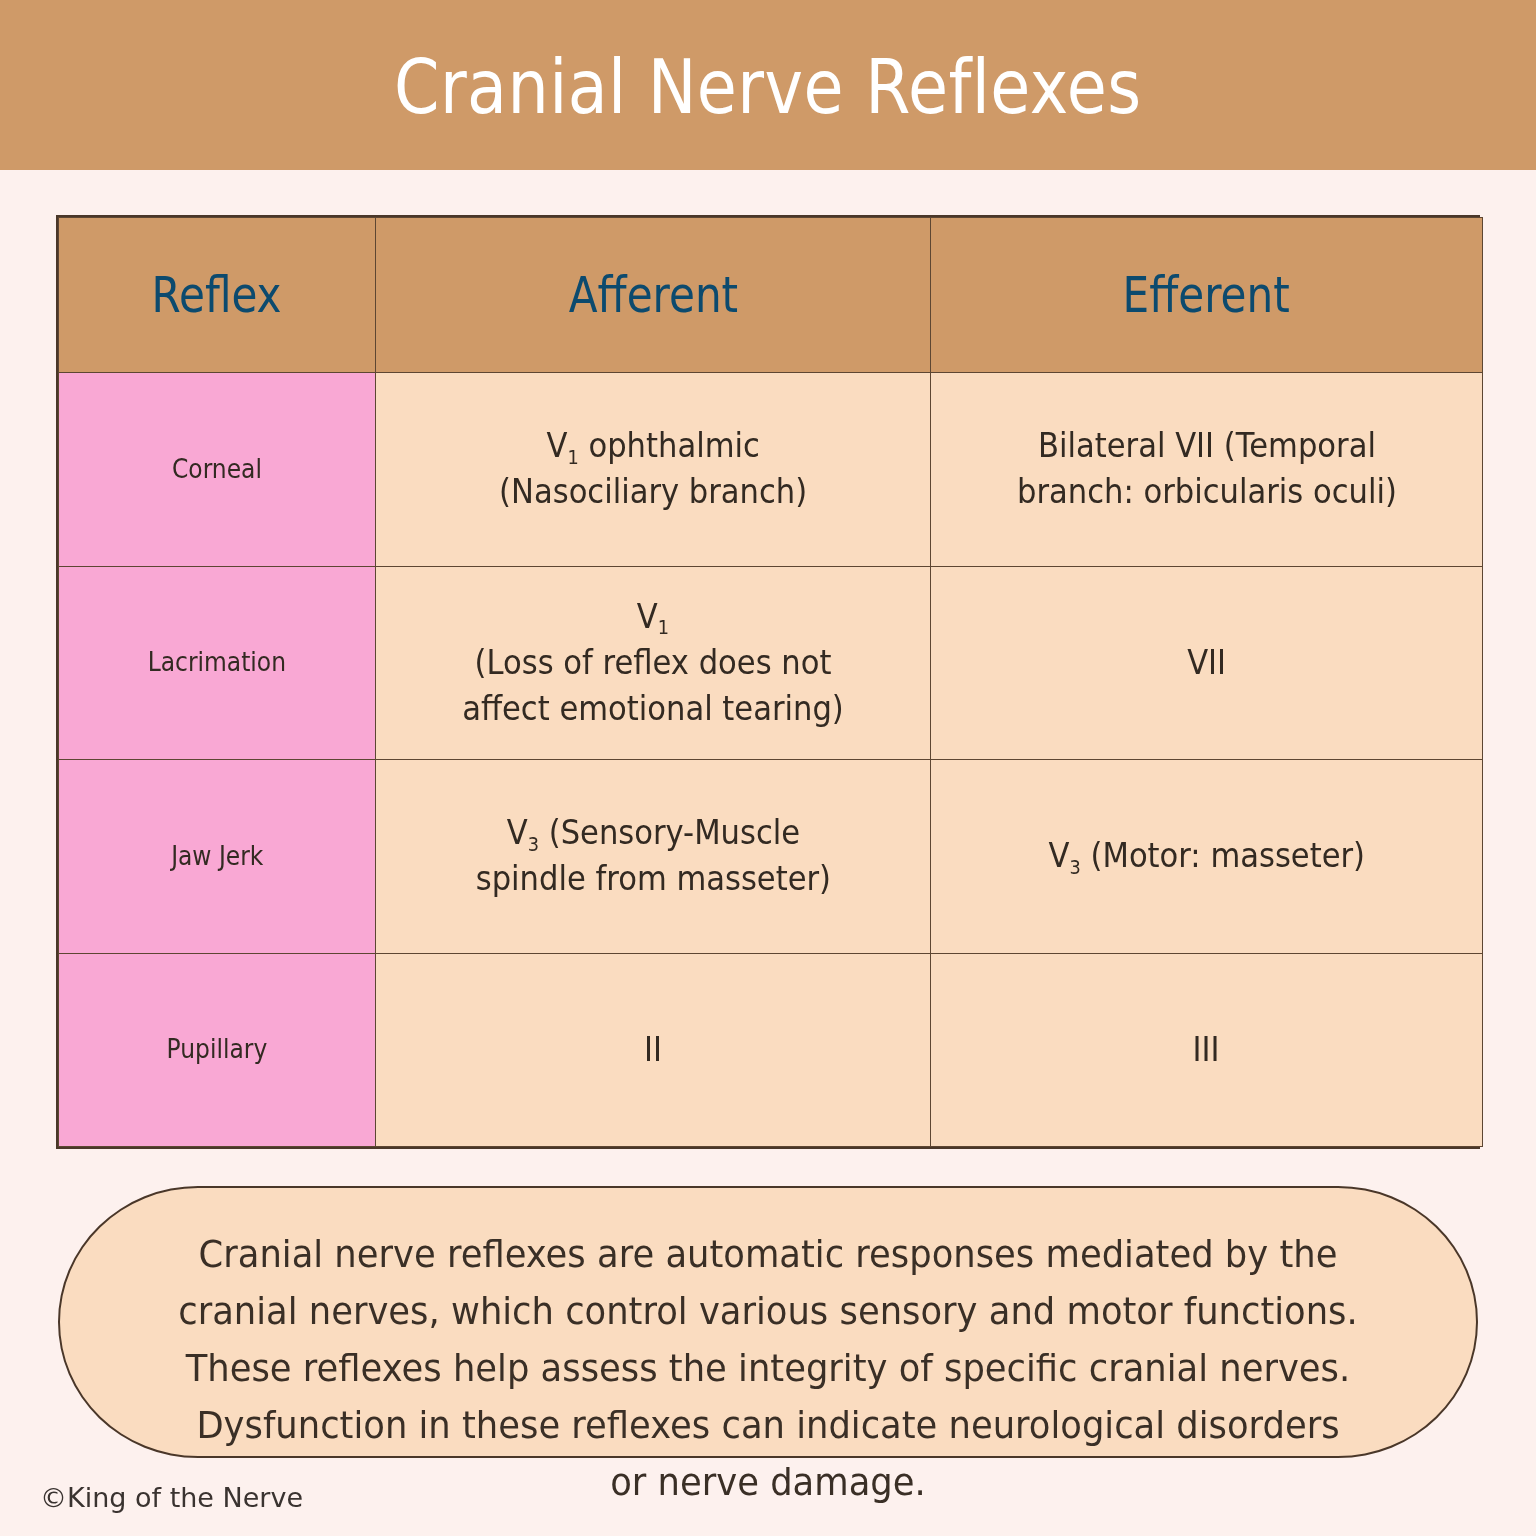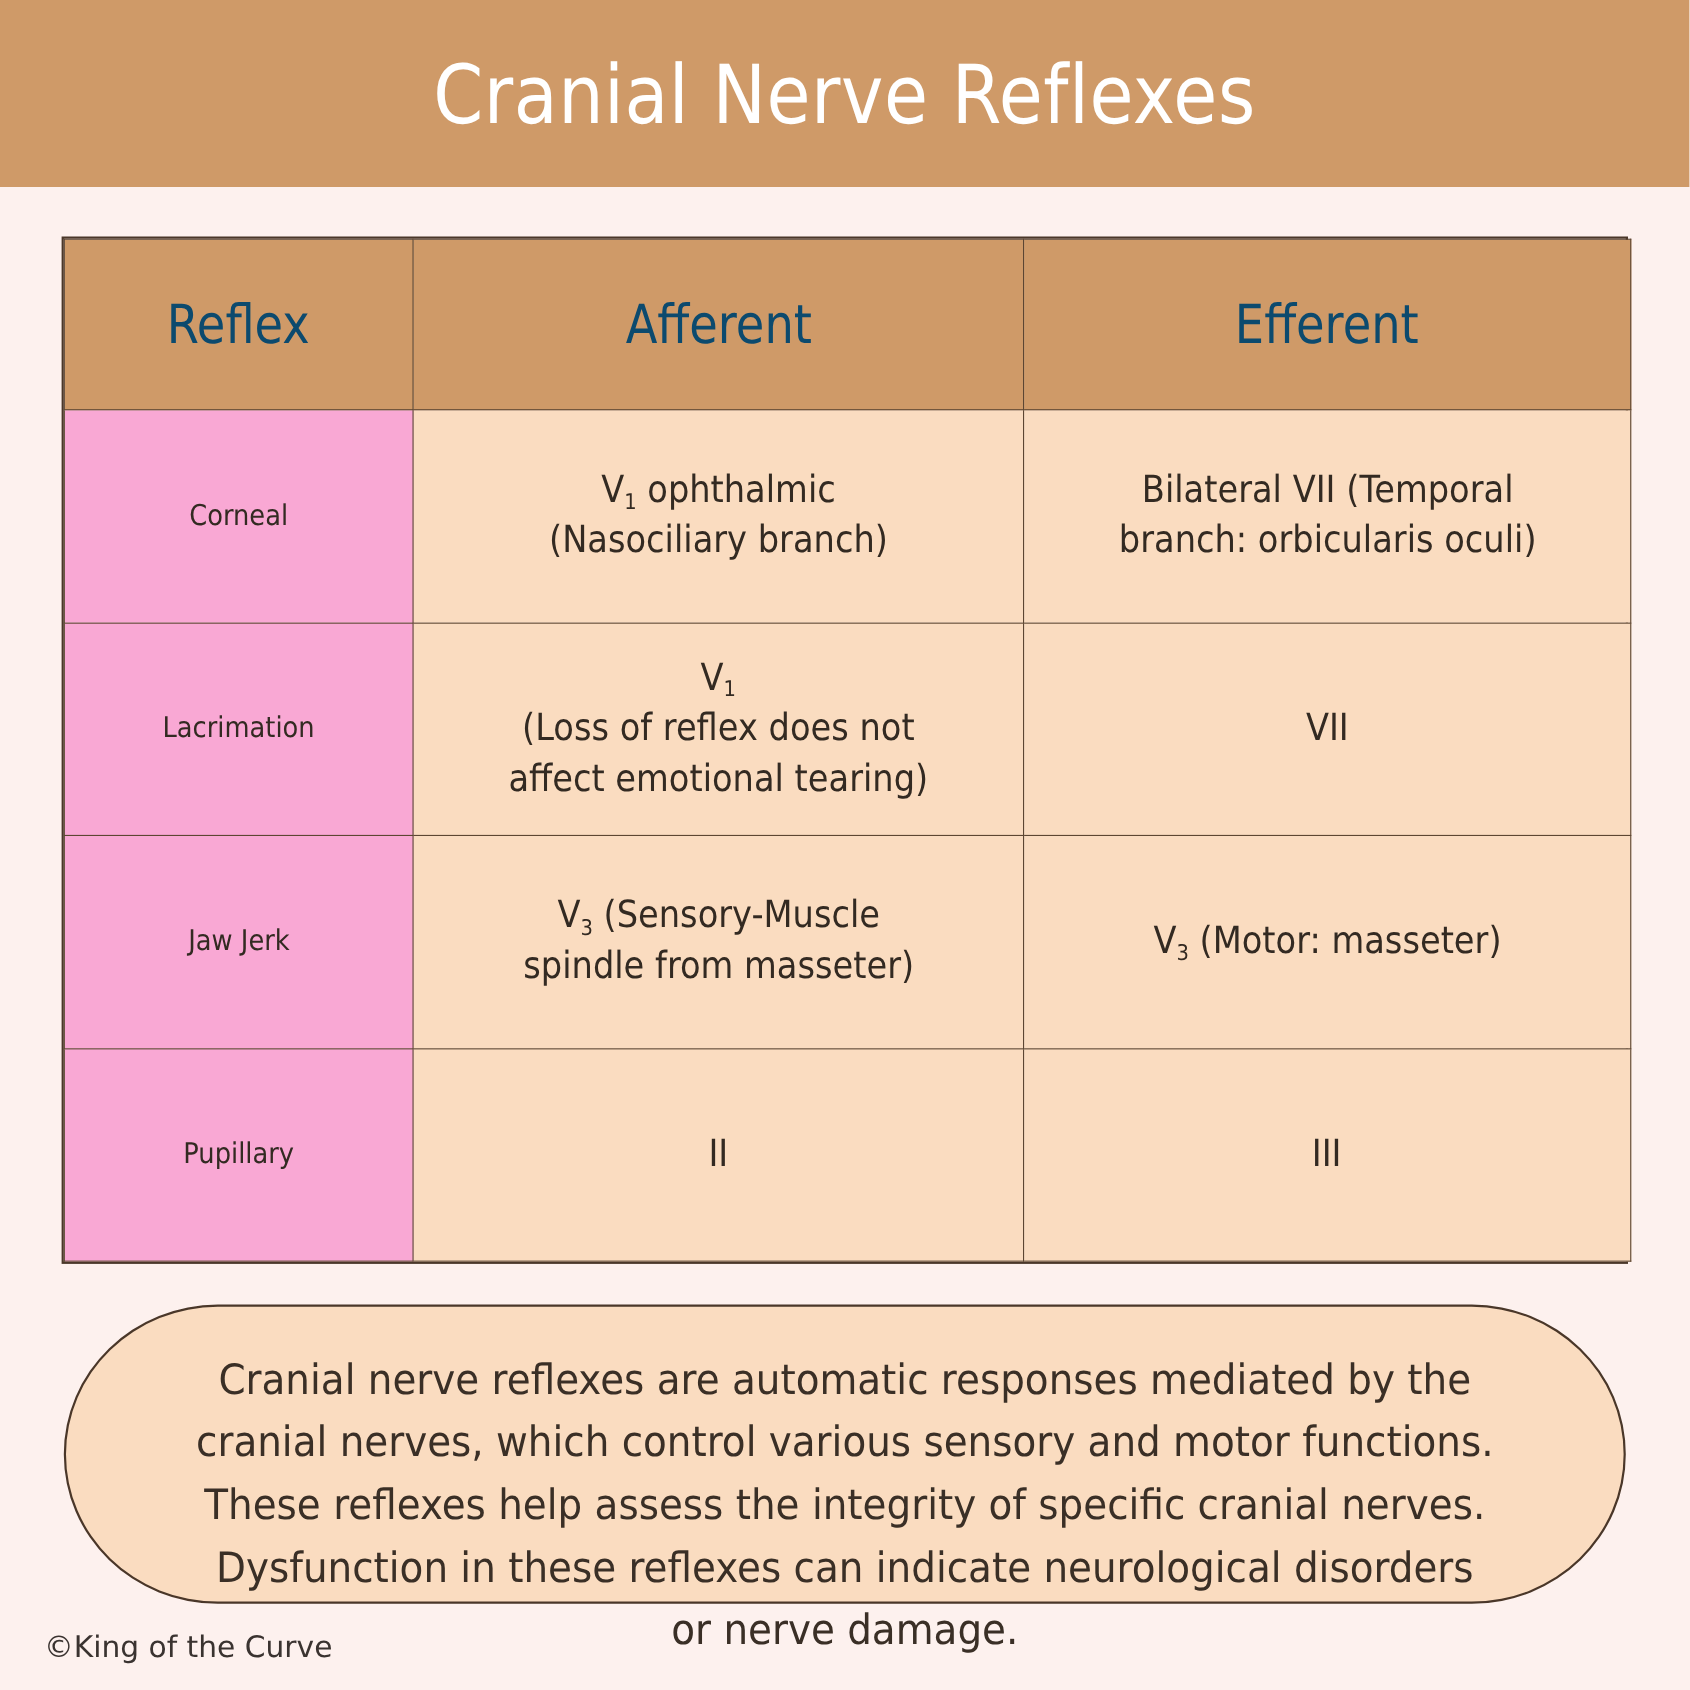--- a/index.html
+++ b/index.html
@@ -226,13 +226,13 @@
 
 
     </tbody>
   </table>
 </div>
 
 <div class="callout">
   <p class="callout-text">Cranial nerve reflexes are automatic responses mediated by the cranial nerves, which control various sensory and motor functions. These reflexes help assess the integrity of specific cranial nerves. Dysfunction in these reflexes can indicate neurological disorders or nerve damage.</p>
 </div>
 
-<div class="attribution">©King of the Curve</div>
+<div class="attribution">©King of the Nerve</div>
 
 </body></html>

